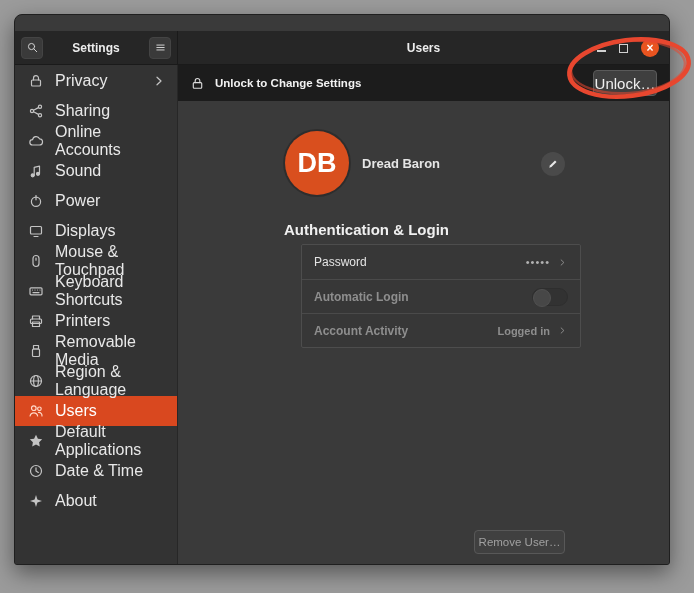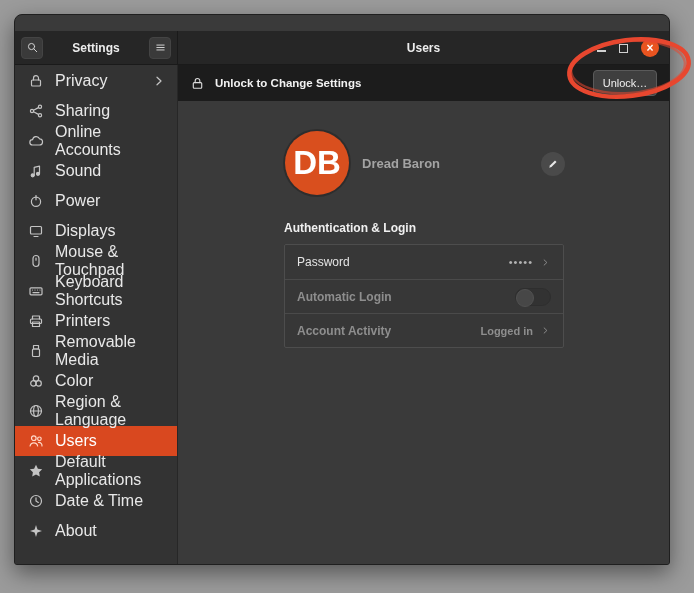--- a/index.html
+++ b/index.html
@@ -32,31 +32,31 @@
   .side-chevron{margin-left:auto;color:#b5b5b5;width:12px;height:12px;}
   .icon svg{width:100%;height:100%;display:block;}
   
   .main{flex:1;display:flex;flex-direction:column;background:#3a3a3a;}
   .banner{height:36px;background:#1c1c1c;display:flex;align-items:center;padding:0 12px;gap:10px;}
   .banner .icon{width:15px;height:15px;color:#dcdcdc;flex:0 0 15px;}
   .banner-texts{display:flex;flex-direction:column;justify-content:flex-start;line-height:1.25;}
   .banner-title{font-size:11.5px;font-weight:700;color:#f2f2f2;}
   .banner-sub{font-size:11px;color:#bdbdbd;}
   .unlock-btn{margin-left:auto;width:64px;height:26px;background:#3f3f3f;border:1px solid #5a5a5a;
-    border-radius:4px;color:#f0f0f0;font-size:11px;display:flex;align-items:center;justify-content:center;}
+    border-radius:4px;color:#f0f0f0;font-size:15px;display:flex;align-items:center;justify-content:center;}
   .content{position:relative;flex:1;}
   .avatar{position:absolute;left:107px;top:30px;width:64px;height:64px;border-radius:50%;
-    display:flex;align-items:center;justify-content:center;color:#fff;font-size:33px;font-weight:700;
+    display:flex;align-items:center;justify-content:center;color:#fff;font-size:27px;font-weight:700;
     box-shadow:0 0 0 2px rgba(0,0,0,.22);text-align:center;}
-  .user-name{position:absolute;left:184px;top:55px;font-size:13px;font-weight:700;color:#a3a3a3;}
+  .user-name{position:absolute;left:184px;top:55px;font-size:13px;font-weight:700;color:#e5e5e5;}
   .edit-btn{position:absolute;left:363px;top:51px;width:24px;height:24px;border-radius:50%;
     background:#4a4a4a;display:flex;align-items:center;justify-content:center;color:#e8e8e8;}
   .edit-btn .icon{width:12px;height:12px;}
-  .section-title{position:absolute;left:106px;top:120px;font-size:12px;font-weight:700;color:#f0f0f0;}
-  .auth-box{position:absolute;left:106px;top:143px;width:280px;background:#373737;
+  .section-title{position:absolute;left:106px;top:120px;font-size:15px;font-weight:700;color:#f0f0f0;}
+  .auth-box{position:absolute;left:123px;top:143px;width:280px;background:#373737;
     border:1px solid #4d4d4d;border-radius:2px;}
   .auth-row{display:flex;align-items:center;height:34px;padding:0 12px;gap:8px;}
   .auth-row + .auth-row{border-top:1px solid #4a4a4a;font-weight:bold;}
   .row-label{font-size:12px;color:#e4e4e4;}
   .auth-row.disabled .row-label{color:#8e8e8e;}
   .row-right{margin-left:auto;display:flex;align-items:center;gap:7px;}
   .row-value{font-size:11px;color:#b2b2b2;letter-spacing:1px;}
   .auth-row.disabled .row-value{color:#8e8e8e;letter-spacing:0;}
   .row-chev{width:11px;height:11px;color:#9a9a9a;}
   .toggle{width:36px;height:18px;border-radius:9px;background:#2f2f2f;border:1px solid #272727;
@@ -197,30 +197,20 @@
           <span>Printers</span>
         </div>
         <div class="side-item">
           <span class="icon">
               <svg viewBox="0 0 16 16" fill="none" stroke="currentColor" stroke-width="1.2" stroke-linecap="round" stroke-linejoin="round">
                 <rect x="5.5" y="2.5" width="5" height="3.5"></rect>
                 <rect x="4.5" y="6" width="7" height="7.5" rx="1"></rect>
               </svg>
             </span>
           <span>Removable Media</span>
-        </div>
-        <div class="side-item">
-          <span class="icon">
-              <svg viewBox="0 0 16 16" fill="none" stroke="currentColor" stroke-width="1.2" stroke-linecap="round" stroke-linejoin="round">
-                <circle cx="8" cy="5.6" r="2.7"></circle>
-                <circle cx="5.4" cy="10.4" r="2.7"></circle>
-                <circle cx="10.6" cy="10.4" r="2.7"></circle>
-              </svg>
-            </span>
-          <span>Color</span>
         </div>
         <div class="side-item">
           <span class="icon">
               <svg viewBox="0 0 16 16" fill="none" stroke="currentColor" stroke-width="1.2" stroke-linecap="round" stroke-linejoin="round">
                 <circle cx="8" cy="8" r="5.5"></circle>
                 <ellipse cx="8" cy="8" rx="2.4" ry="5.5"></ellipse>
                 <path d="M2.5 8h11"></path>
               </svg>
             </span>
           <span>Region &amp; Language</span>
@@ -316,20 +306,21 @@
                 <span class="row-value">Logged in</span>
                 <span class="icon row-chev">
                     <svg viewBox="0 0 16 16" fill="none" stroke="currentColor" stroke-width="1.2" stroke-linecap="round" stroke-linejoin="round">
                       <path d="M6 4.2 10 8l-4 3.8"></path>
                     </svg>
                   </span>
               </span>
             </div>
           </div>
 
+          <div class="remove-btn">Remove User…</div>
         </div>
       </div>
     </div>
   </div>
 
   <svg class="annotation" viewBox="0 0 694 593">
     <g fill="none" stroke="#e8472f" stroke-linecap="round">
       <ellipse cx="629" cy="68" rx="60" ry="28" stroke-width="4.6" transform="rotate(-7 629 68)"></ellipse>
       <ellipse cx="628" cy="67" rx="57" ry="26" stroke-width="2.4" opacity="0.55" transform="rotate(-4 628 67)"></ellipse>
     </g>

